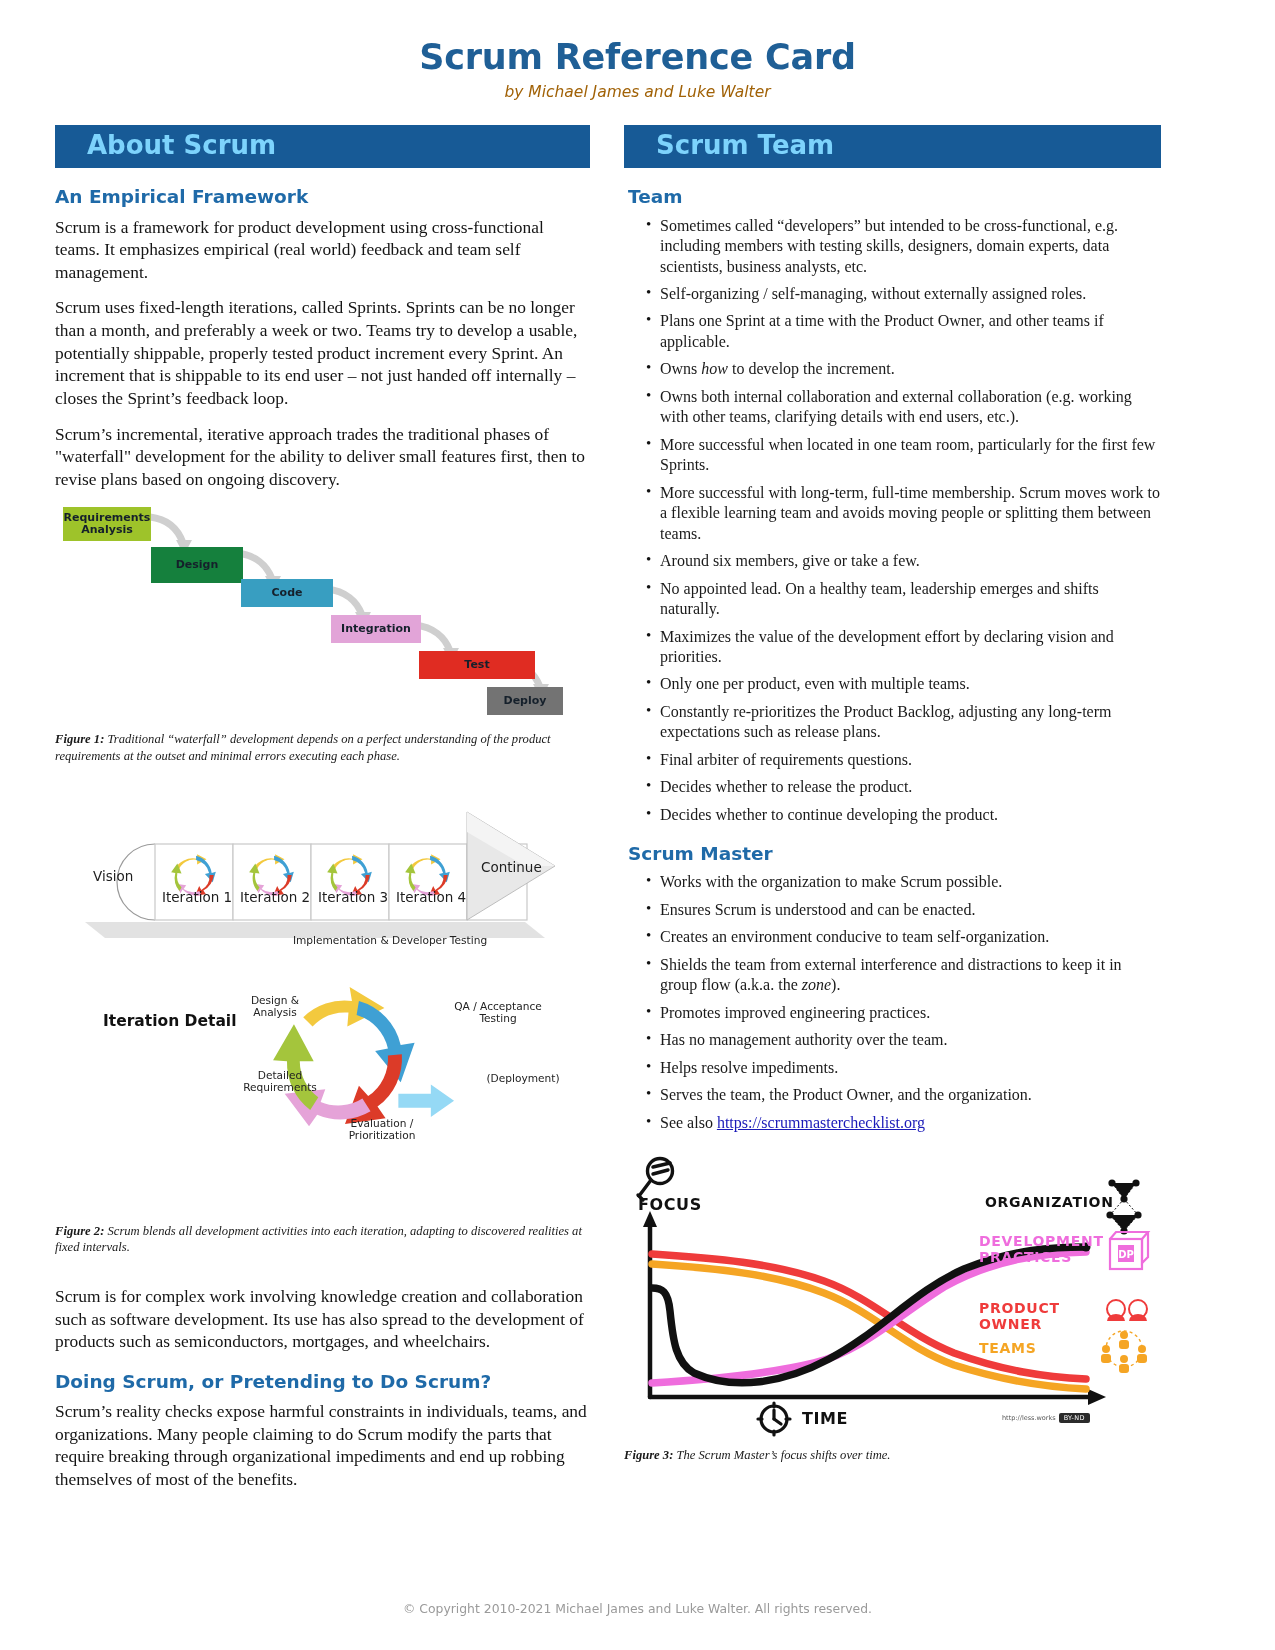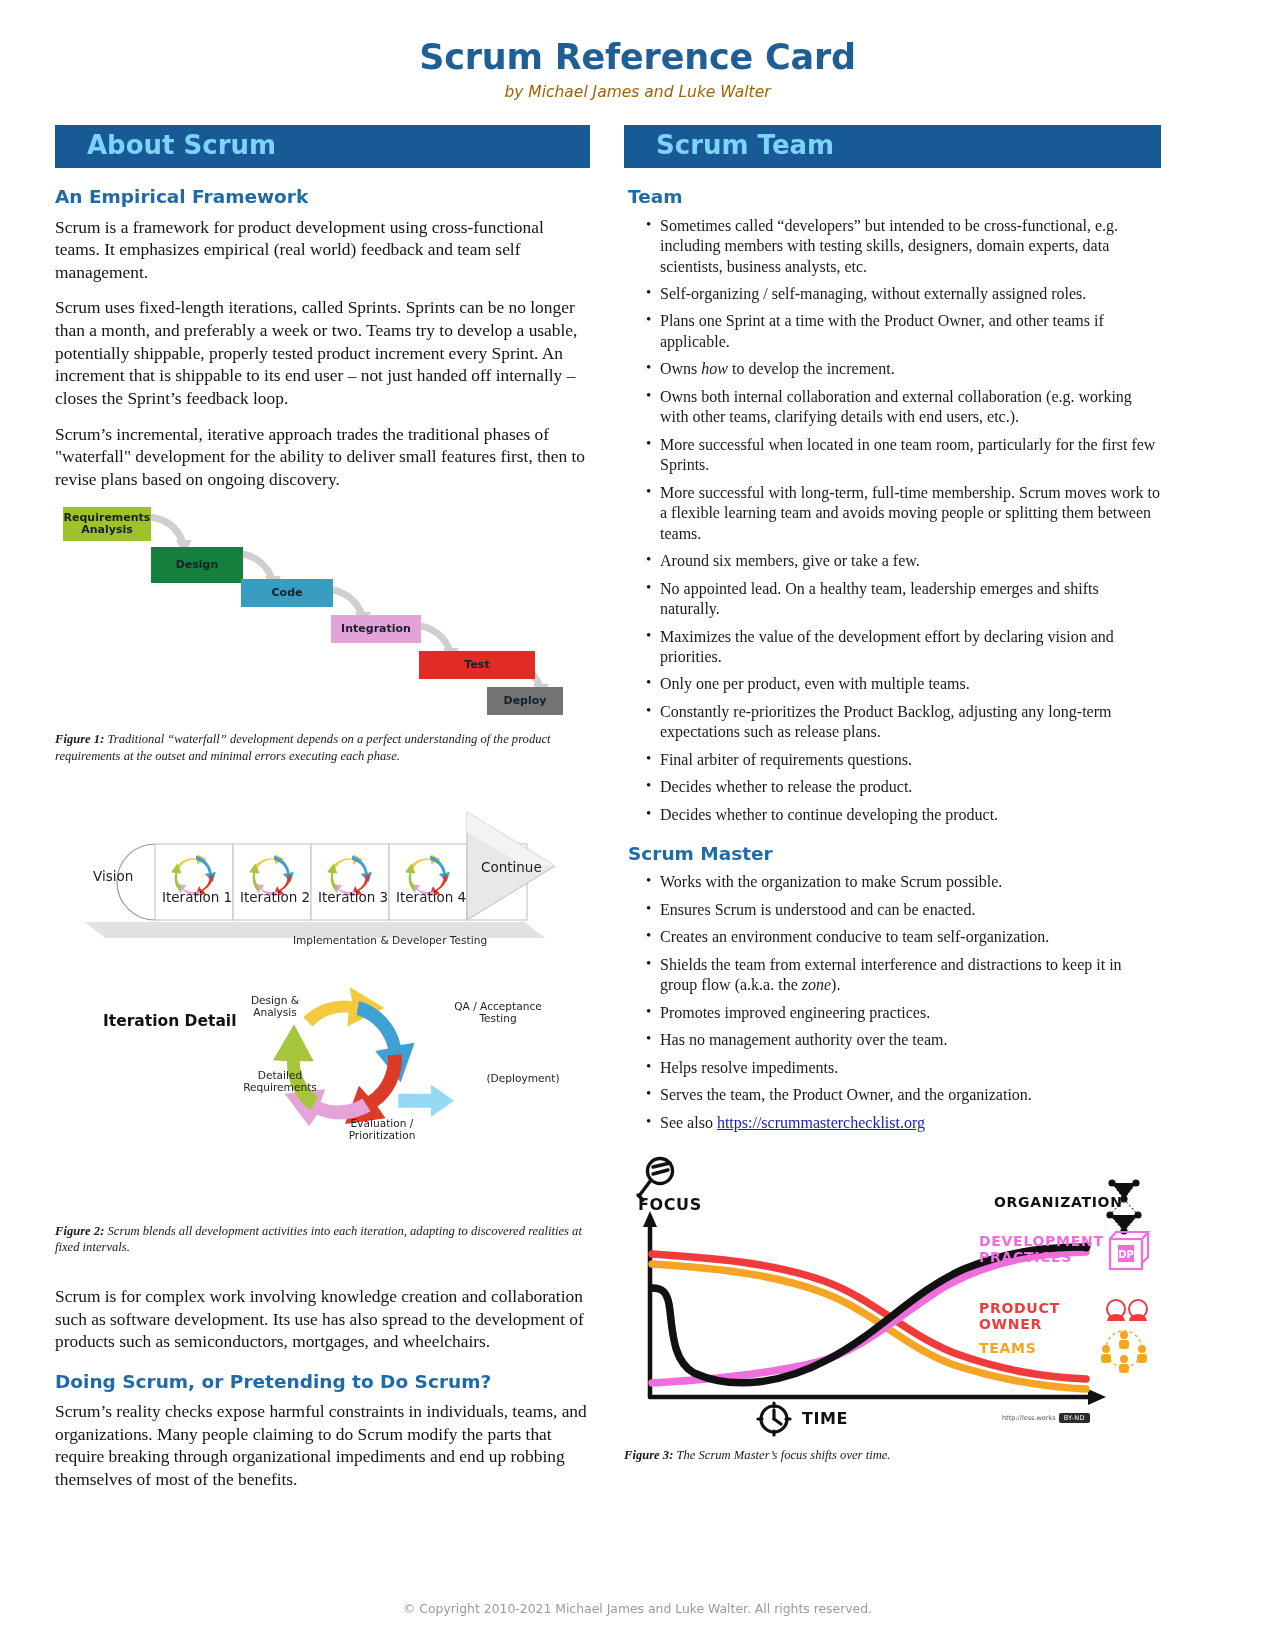--- a/index.html
+++ b/index.html
@@ -446,21 +446,21 @@
           <path d="M150,252 L150,256"></path>
             <path d="M150,280 L150,284"></path>
           <path d="M134,268 L138,268"></path>
             <path d="M162,268 L166,268"></path>
         </g>
       </svg>
 
       <span class="hand" style="position:absolute;left:14px;top:44px;font-size:16px;color:#111;">FOCUS</span>
       <span class="hand" style="position:absolute;left:178px;top:258px;font-size:16px;color:#111;">TIME</span>
 
-      <div class="legend-txt" style="left:370px; top:44px; color:#111;">ORGANIZATION</div>
+      <div class="legend-txt" style="left:361px; top:44px; color:#111;">ORGANIZATION</div>
       <div class="legend-txt" style="left:355px; top:83px; color:#ef6ddd;">DEVELOPMENT<br>PRACTICES</div>
       <div class="legend-txt" style="left:355px; top:150px; color:#ef3b3b;">PRODUCT<br>OWNER</div>
       <div class="legend-txt" style="left:355px; top:190px; color:#f5a524;">TEAMS</div>
 
       <div class="lic" style="left:378px; top:262px;">
         <span>http://less.works</span><span class="lic-badge">BY-ND</span>
       </div>
     </div>
 
     <p class="caption" style="margin-top:6px;">

